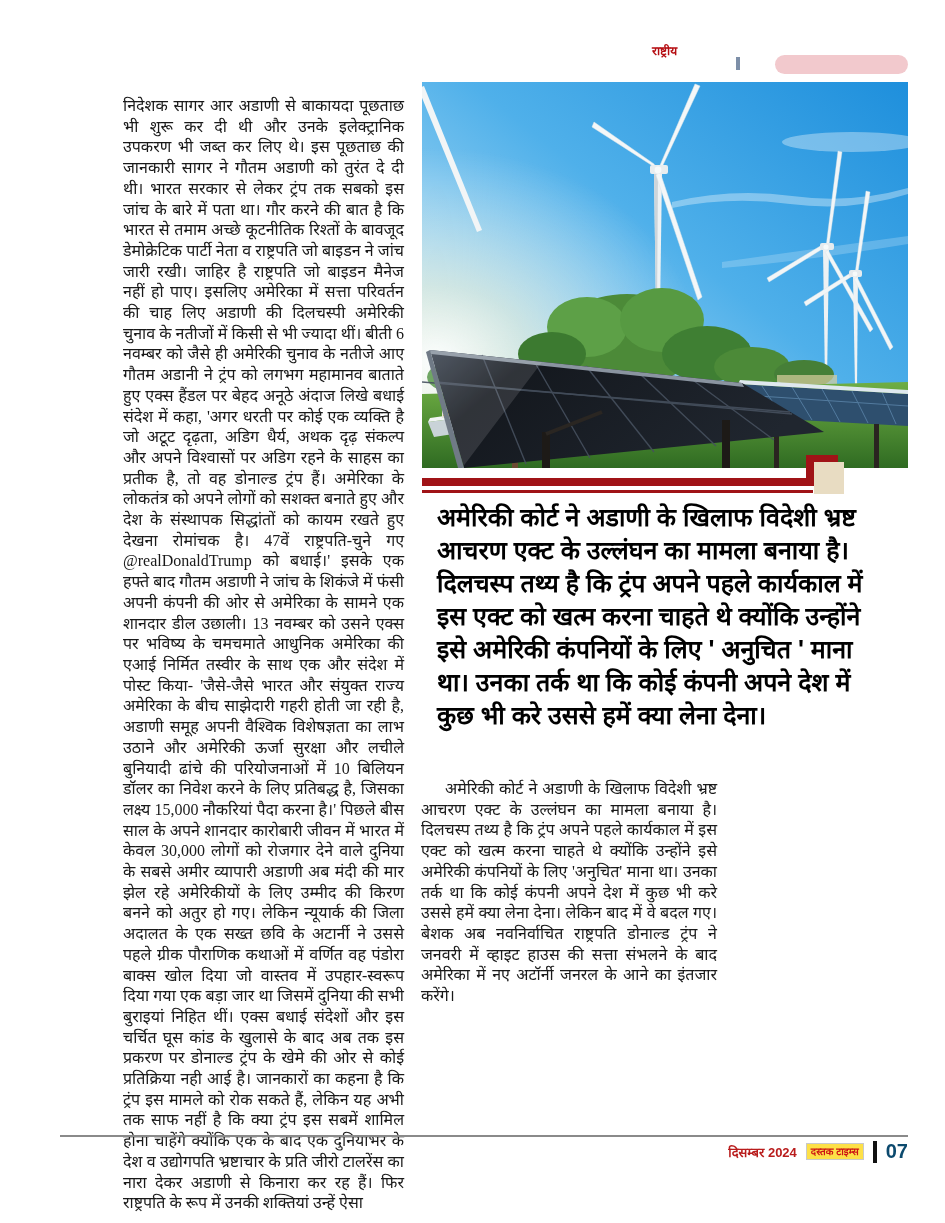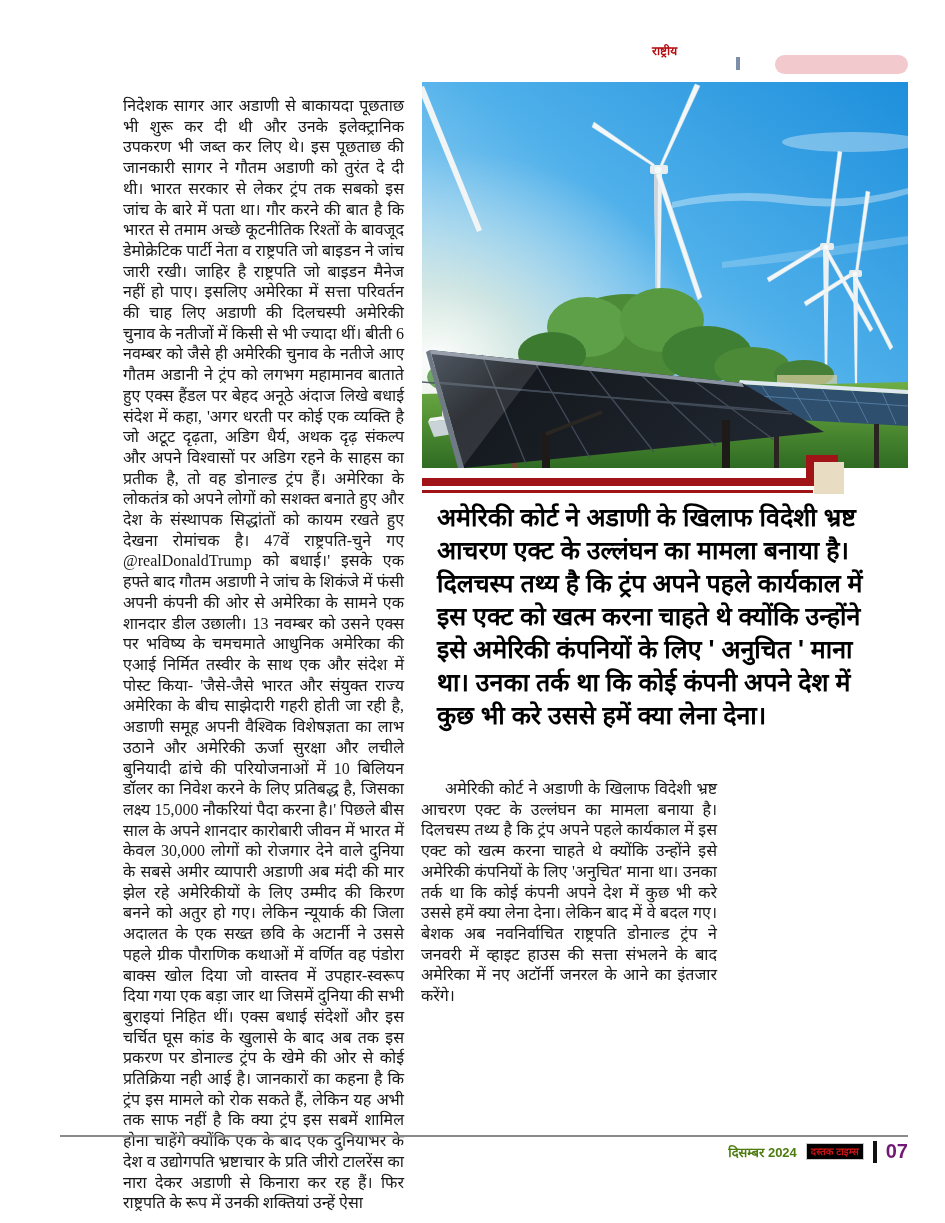--- a/index.html
+++ b/index.html
@@ -38,27 +38,27 @@
   }
   .right-col .para2{text-indent:24px;margin:0;}
   .right-col .para1{margin:0;}
   .left-col p{margin:9px;}
   
   .footer-rule{position:absolute;left:60px;top:1135px;width:848px;height:2px;background:#8a8a8a;}
   .footer{
     position:absolute;top:1140px;right:37px;display:flex;align-items:center;gap:9px;
     font-family:"Liberation Sans","DejaVu Sans",sans-serif;
   }
-  .footer-date{font-size:13px;font-weight:bold;color:#4d7c0f;}
+  .footer-date{font-size:13px;font-weight:bold;color:#b91c1c;}
   .footer-logo{
-    background:#000000;color:#cc1414;font-size:10px;font-weight:bold;
+    background:#fde047;color:#cc1414;font-size:10px;font-weight:bold;
     padding:2px 4px;border:1px solid #c9c9c9;line-height:1.1;white-space:nowrap;
   }
   .footer-bar{width:4px;height:22px;background:#111;}
-  .footer-page{font-size:20px;font-weight:800;color:#701a75;text-align:right;}
+  .footer-page{font-size:20px;font-weight:800;color:#0c4a6e;text-align:right;}
 </style>
 </head>
 <body>
 
 <div class="section-label">राष्ट्रीय</div>
 <div class="header-divider"></div>
 <div class="header-pill"></div>
 
 <svg class="photo" viewBox="0 0 486 386" preserveAspectRatio="none">
   <defs>

